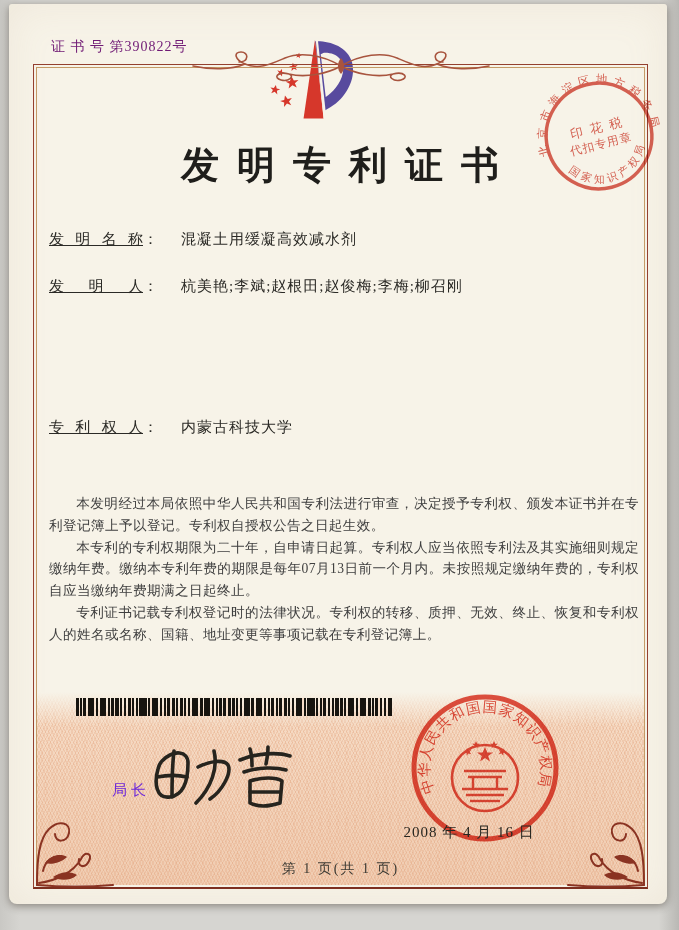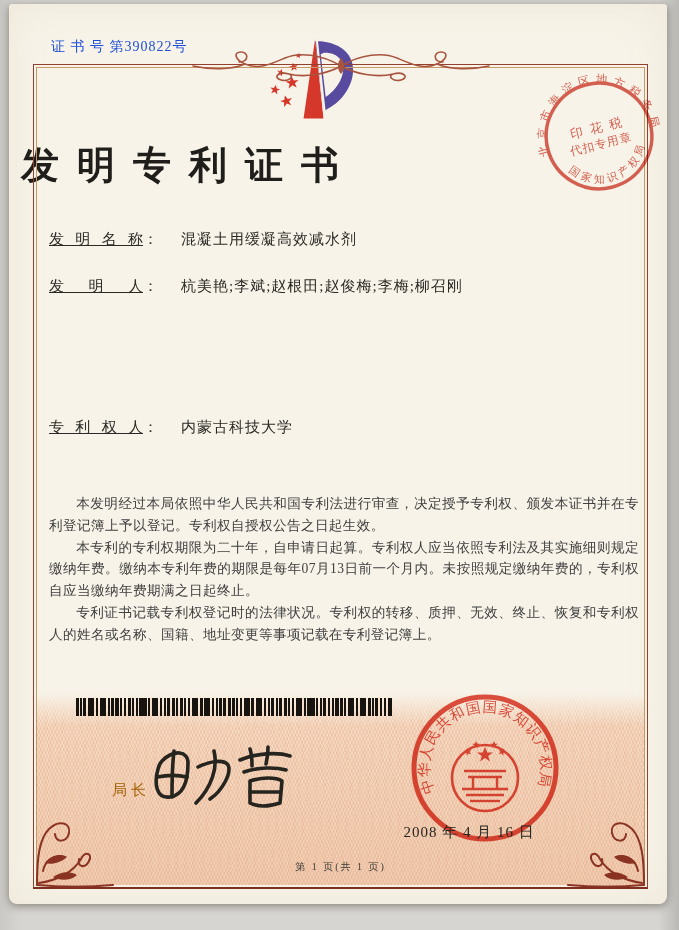--- a/index.html
+++ b/index.html
@@ -17,48 +17,48 @@
   .pink-zone{position:absolute;left:3px;right:3px;bottom:2px;height:193px;
      background:
        linear-gradient(180deg, rgba(247,243,232,1) 0, rgba(247,243,232,0) 34px),
        repeating-linear-gradient(115deg, rgba(219,140,96,.20) 0 1px, rgba(0,0,0,0) 1px 3px),
        repeating-linear-gradient(65deg, rgba(219,140,96,.20) 0 1px, rgba(0,0,0,0) 1px 3px),
        linear-gradient(180deg,#f6dcc6,#f0ccb1);}
   .ornament-top{position:absolute;left:50%;top:-17px;transform:translateX(-50%);}
   .corner{position:absolute;bottom:-2px;}
   .corner.left{left:-1px;}
   .corner.right{right:-1px;transform:scaleX(-1);}
-  .cert-no{position:absolute;left:42px;top:34px;font-size:14px;color:#1d4ed8;letter-spacing:1px;}
+  .cert-no{position:absolute;left:42px;top:34px;font-size:14px;color:#701a75;letter-spacing:1px;}
   .logo{position:absolute;left:256px;top:30px;width:100px;height:96px;}
-  .title{position:absolute;left:0;right:0;top:136px;
+  .title{position:absolute;left:0;right:0;top:136px;text-align:center;
          font-size:38px;font-weight:bold;color:#1f1e1b;
-         letter-spacing:18px;padding-left:12px;}
+         letter-spacing:18px;padding-left:22px;}
   .field-row{position:absolute;left:40px;right:16px;font-size:15px;color:#2b2a26;white-space:nowrap;}
   .flabel{display:inline-block;width:94px;text-align:justify;text-align-last:justify;text-decoration:underline;}
   .fcolon{display:inline-block;}
   .fvalue{margin-left:23px;letter-spacing:1px;}
   .body-text{position:absolute;left:40px;right:28px;top:489px;font-size:13.6px;
              line-height:21.8px;color:#404040;letter-spacing:.4px;text-align:justify;}
   .body-text p{margin:0;text-indent:2em;}
   .barcode{position:absolute;left:42px;top:633px;width:316px;height:18px;
      background:
       repeating-linear-gradient(90deg,#17140f 0 2px,rgba(0,0,0,0) 2px 4px),
       repeating-linear-gradient(90deg,#17140f 0 1px,rgba(0,0,0,0) 1px 7px),
       repeating-linear-gradient(90deg,#17140f 0 3px,rgba(0,0,0,0) 3px 13px),
       repeating-linear-gradient(90deg,rgba(0,0,0,0) 0 17px,#f6ddc8 17px 19px);}
-  .director{position:absolute;left:78px;top:716px;font-size:15px;color:#a16207;letter-spacing:4px;}
+  .director{position:absolute;left:78px;top:716px;font-size:15px;color:#6d28d9;letter-spacing:4px;}
   .signature{position:absolute;left:112px;top:672px;width:170px;height:84px;}
   .sig-stroke{fill:none;stroke:#26241e;stroke-width:3.6;stroke-linecap:round;stroke-linejoin:round;}
   .seal{position:absolute;left:374px;top:626px;width:154px;height:154px;opacity:.9;mix-blend-mode:multiply;}
   .seal-red{fill:var(--seal_red,#df4030);}
   .seal-stroke{fill:none;stroke:var(--seal_red,#df4030);}
   .seal-date{position:absolute;left:340px;top:758px;width:190px;text-align:center;
              font-size:15px;color:#272620;letter-spacing:1px;}
   .page-footer{position:absolute;left:0;right:0;top:795px;text-align:center;
-               font-size:10px;color:#3c3a33;letter-spacing:2px;}
+               font-size:14px;color:#3c3a33;letter-spacing:2px;}
   .tax-stamp{position:absolute;left:524px;top:66px;width:132px;height:132px;opacity:.85;mix-blend-mode:multiply;z-index:5;}
   .tax-red{fill:#d4483a;}
   .flourish{fill:none;stroke:#8a3322;stroke-width:2;stroke-linecap:round;}
   .flourish-fill{fill:#8a3322;stroke:none;}
   .orn{fill:none;stroke:#a8543e;stroke-width:1.6;stroke-linecap:round;}
   .logo-red{fill:var(--logo_red,#d6372b);}
   .logo-purple{fill:var(--logo_purple,#584a9e);}
   text{font-family:"Liberation Serif","DejaVu Serif",serif;}
 </style>
 </head>

